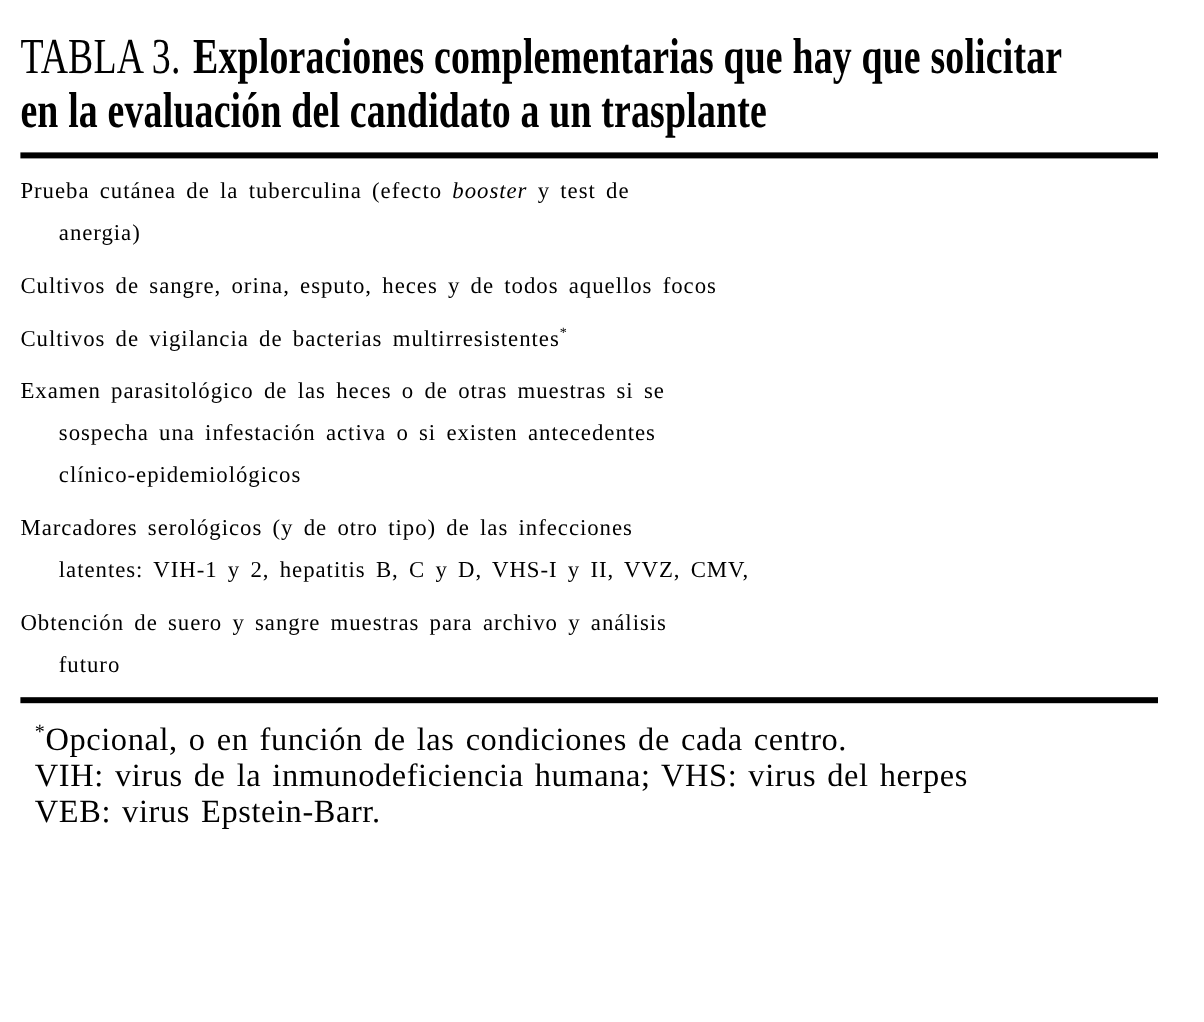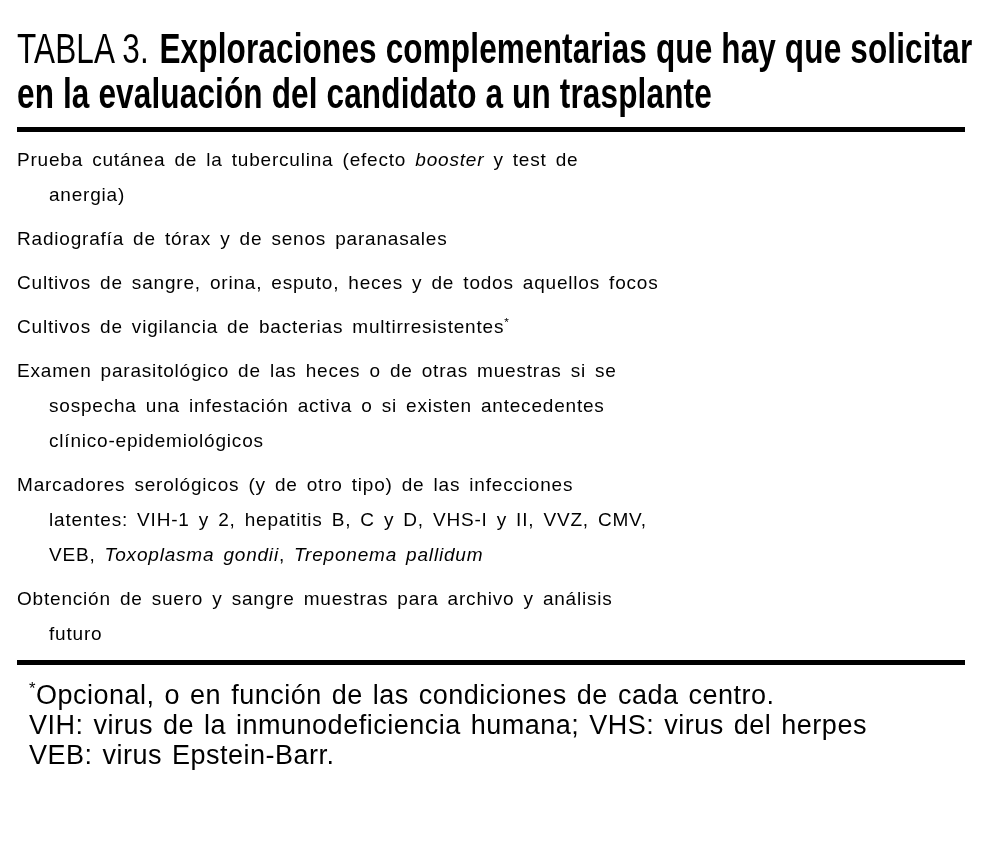--- a/index.html
+++ b/index.html
@@ -10,21 +10,21 @@
     height: 852px;
     overflow: hidden;
   }
   .page {
     position: relative;
     width: 1003px;
     height: 852px;
     box-sizing: border-box;
     padding: 26px 15px 0 17px;
     color: #000000;
-    font-family: Liberation Sans, sans-serif;
+    font-family: Liberation Serif, serif;
   }
   .title {
     font-size: 42px;
     line-height: 45px;
     font-weight: 700;
     white-space: nowrap;
     width: 1340px;
     transform: scaleX(0.75);
     transform-origin: 0 0;
     letter-spacing: 0.2px;
@@ -78,37 +78,33 @@
   </div>
 
   <div class="rule rule-top"></div>
 
   <div class="tbody" id="table-body">
       <div class="item hang">
         <span class="tline"><span>Prueba cutánea de la tuberculina (efecto </span><span class="it">booster</span><span> y test de</span></span>
         <span class="tline indent"><span>anergia)</span></span>
       </div>
       <div class="item hang">
-        <span class="tline"><span>Radiografía de tórax y de senos paranasales</span></span>
-      </div>
-      <div class="item hang">
         <span class="tline"><span>Cultivos de sangre, orina, esputo, heces y de todos aquellos focos</span></span>
       </div>
       <div class="item hang">
         <span class="tline"><span>Cultivos de vigilancia de bacterias multirresistentes</span><sup class="sup-mark">*</sup></span>
       </div>
       <div class="item hang">
         <span class="tline"><span>Examen parasitológico de las heces o de otras muestras si se</span></span>
         <span class="tline indent"><span>sospecha una infestación activa o si existen antecedentes</span></span>
         <span class="tline indent"><span>clínico-epidemiológicos</span></span>
       </div>
       <div class="item hang">
         <span class="tline"><span>Marcadores serológicos (y de otro tipo) de las infecciones</span></span>
         <span class="tline indent"><span>latentes: VIH-1 y 2, hepatitis B, C y D, VHS-I y II, VVZ, CMV,</span></span>
-        <span class="tline indent"><span>VEB, </span><span class="it">Toxoplasma gondii</span><span>, </span><span class="it">Treponema pallidum</span></span>
       </div>
       <div class="item hang">
         <span class="tline"><span>Obtención de suero y sangre muestras para archivo y análisis</span></span>
         <span class="tline indent"><span>futuro</span></span>
       </div>
     </div>
 
   <div class="rule rule-bottom"></div>
 
   <div class="footnotes" id="table-footnotes">

